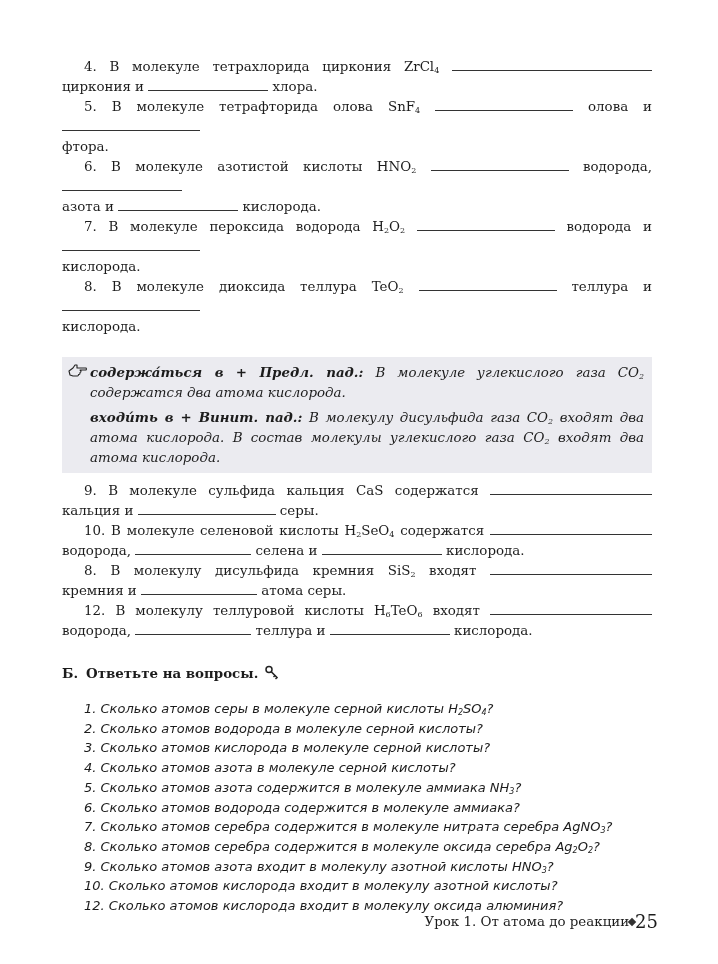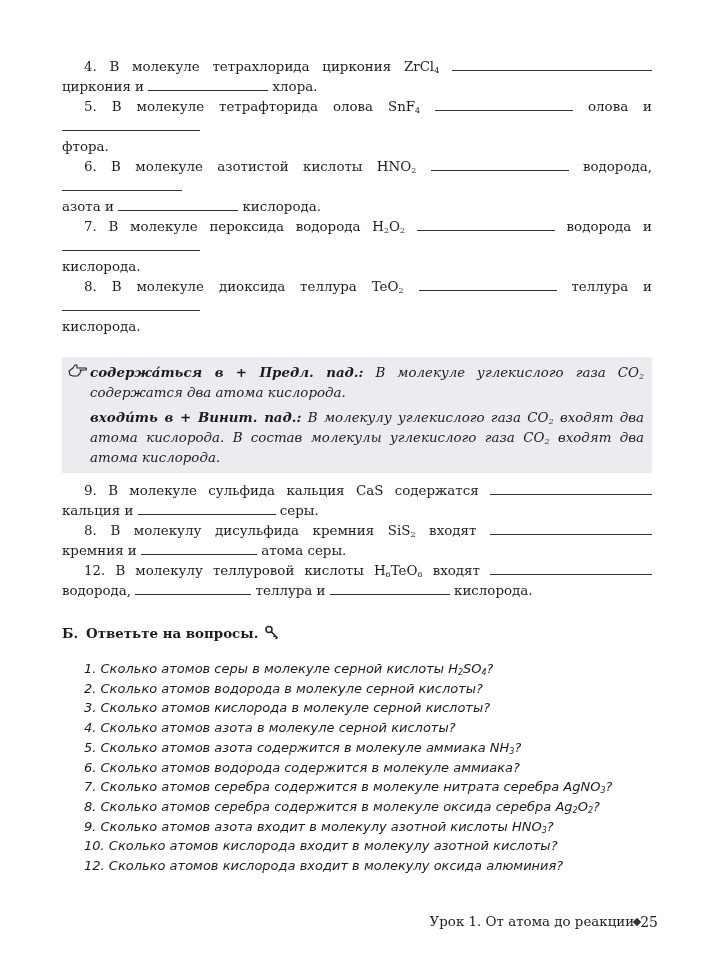--- a/index.html
+++ b/index.html
@@ -47,21 +47,21 @@
   }
   .section-head .letter { width: 24px; }
   .key-icon { margin-left: 6px; width: 16px; height: 16px; }
   .questions { margin-top: 16px; padding-left: 22px; font-family: "DejaVu Sans", "Liberation Sans", sans-serif; font-size: 13px; line-height: 19.7px; font-style: italic; }
   .footer {
     position: absolute; right: 60px; top: 912px;
     font-size: 13.4px;
     display: flex; align-items: center; 
   }
   .footer .diamond { display: inline-block; width: 6px; height: 6px; background: #333; transform: rotate(45deg); }
-  .footer .pnum { font-size: 14px; }
+  .footer .pnum { font-size: 18px; }
 </style>
 </head>
 <body>
 
 <div class="page">
 
   <div>
     <p class="ex-item">
       <span class="num">4.</span>
       <span>В молекуле тетрахлорида циркония </span><span>ZrCl</span><sub>4</sub>
@@ -95,30 +95,36 @@
   </div>
 
   <div class="note">
     <svg class="hand" viewBox="0 0 20 16">
       <path d="M1 9 L5 6 L7 3 L9 3 L9 6 L18 6 Q19 7 18 8 L12 8 L13 9 Q13 10.5 12 10.5 L12 11 Q12 12.5 11 12.5 L10.5 12.5 Q10.5 14 9.5 14 L5 14 L2 13 Z" fill="none" stroke="#222" stroke-width="1.1" stroke-linejoin="round"></path>
     </svg>
     <p>
       <b>содержа́ться в + Предл. пад.:</b><span> В молекуле углекислого газа CO</span><sub>2</sub><span> содержатся два атома кислорода.</span>
     </p>
     <p>
-      <b>входи́ть в + Винит. пад.:</b><span> В молекулу углекислого газа CO</span><sub>2</sub><span> входят два атома кислорода. В состав молекулы углекислого газа CO</span><sub>2</sub><span> входят два атома кислорода.</span>
+      <b>входи́ть в + Винит. пад.:</b><span> В молекулу дисульфида газа CO</span><sub>2</sub><span> входят два атома кислорода. В состав молекулы углекислого газа CO</span><sub>2</sub><span> входят два атома кислорода.</span>
     </p>
   </div>
 
   <div>
     <p class="ex-item">
       <span class="num">9.</span>
       <span>В молекуле сульфида кальция CaS содержатся </span>
       <span class="blank b-l"></span><span> кальция и</span>
       <span class="blank b-m"></span><span> серы.</span>
+    </p>
+    <p class="ex-item">
+      <span class="num">10.</span>
+      <span>В молекуле селеновой кислоты H</span><sub>2</sub><span>SeO</span><sub>4</sub><span> содержатся </span>
+      <span class="blank b-l"></span><span> водорода,</span>
+      <span class="blank b-xs"></span><span> селена и </span><span class="blank b-s"></span><span> кислорода.</span>
     </p>
     <p class="ex-item">
       <span class="num">8.</span>
       <span>В молекулу дисульфида кремния SiS</span><sub>2</sub><span> входят </span>
       <span class="blank b-l"></span><span> кремния и</span>
       <span class="blank b-xs"></span><span> атома серы.</span>
     </p>
     <p class="ex-item">
       <span class="num">12.</span>
       <span>В молекулу теллуровой кислоты H</span><sub>6</sub><span>TeO</span><sub>6</sub><span> входят </span>

